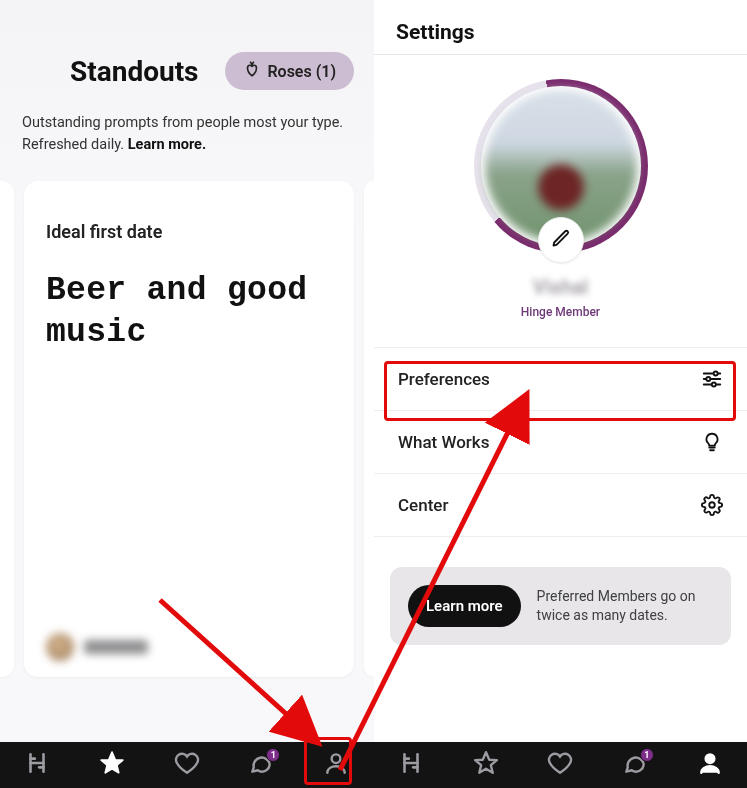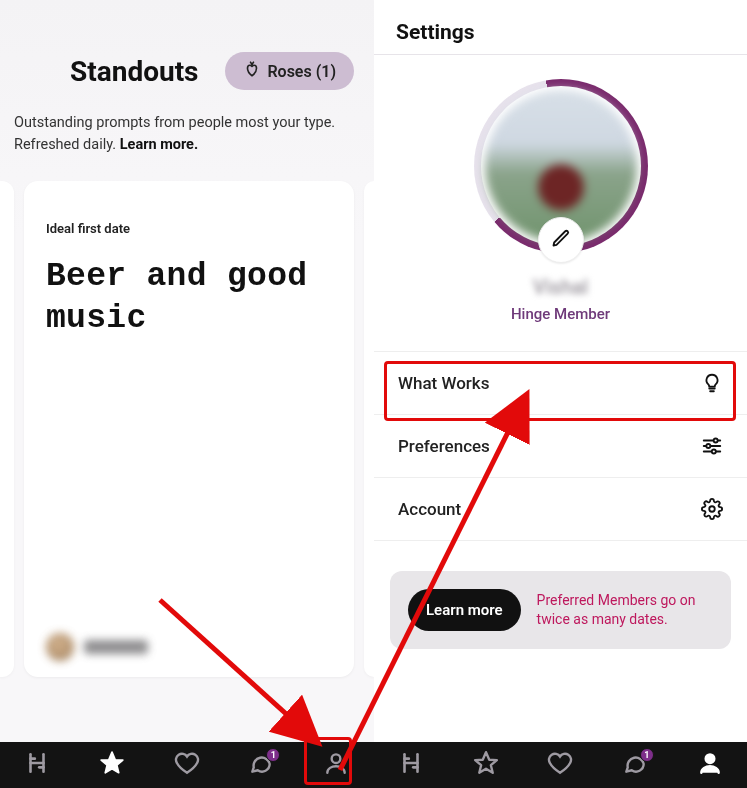--- a/index.html
+++ b/index.html
@@ -27,21 +27,21 @@
   }
   .standouts-title { font-size: 28px; font-weight: 700; color: #111; margin-left: 48px; }
   .roses-pill {
     background: #cdbdd2; color: #222;
     padding: 8px 18px; border-radius: 22px;
     font-size: 16px; font-weight: 600;
     display: inline-flex; align-items: center; gap: 6px; text-align: center;
   }
   .roses-pill svg { width: 18px; height: 18px; }
   .subhead {
-    padding: 4px 24px 0 14px;
+    padding: 4px 24px 0 22px;
     font-size: 14.5px; line-height: 1.55; color: #333;
   }
   .subhead .learn-link { font-weight: 700; color: #111; cursor: pointer; }
   .card-area {
     display: flex; gap: 10px; padding: 24px 0 0 0;
     align-items: stretch; height: 520px;
   }
   .card-peek-left {
     width: 14px; background: #fff; border-top-right-radius: 12px; border-bottom-right-radius: 12px;
     box-shadow: 0 1px 3px rgba(0,0,0,.04);
@@ -53,21 +53,21 @@
     margin-top: 0; height: 496px;
   }
   .prompt-card {
     flex: 1; background: #fff; border-radius: 14px;
     box-shadow: 0 1px 3px rgba(0,0,0,.05);
     padding: 40px 22px 18px 22px;
     display: flex; flex-direction: column; justify-content: flex-start;
     height: 496px;
     position: relative;
   }
-  .prompt-label { font-size: 13px; font-weight: 600; color: #222; margin-bottom: 20px; }
+  .prompt-label { font-size: 18px; font-weight: 600; color: #222; margin-bottom: 28px; }
   .prompt-answer {
     font-family: Liberation Mono, monospace;
     font-size: 33px; font-weight: 800; line-height: 1.28;
     color: #111; letter-spacing: .3px;
   }
   .prompt-user {
     position: absolute; bottom: 16px; left: 22px;
     display: flex; align-items: center; gap: 10px;
     filter: blur(4px);
     opacity: .85;
@@ -118,21 +118,21 @@
     background: #fff; border: 1px solid #eee;
     box-shadow: 0 1px 2px rgba(0,0,0,.08);
     display: flex; align-items: center; justify-content: center;
   }
   .profile-name-blur {
     margin-top: 22px;
     color: #9a959d; font-size: 20px; font-weight: 500;
     filter: blur(3px);
   }
   .profile-member {
-    margin-top: 6px; color: #6f3a7a; font-size: 15px; font-weight: 500; text-align: right;
+    margin-top: 6px; color: #6f3a7a; font-size: 12px; font-weight: 500; text-align: right;
   }
   .settings-list { margin-top: 14px; }
   .settings-row {
     display: flex; justify-content: space-between; align-items: center;
     padding: 20px 24px 20px 24px;
     border-bottom: 1px solid #eee;
     font-size: 17px; color: #222; font-weight: 500;
     cursor: pointer;
   }
   .settings-row:first-child { border-top: 1px solid #eee; }
@@ -150,21 +150,21 @@
     margin: 30px 16px 0 16px;
     background: #e8e6e9; border-radius: 12px;
     padding: 18px 18px;
     display: flex; align-items: center; gap: 16px;
   }
   .promo-btn {
     background: #111; color: #fff; border-radius: 22px;
     padding: 12px 18px; font-size: 15px; font-weight: 600;
     white-space: nowrap;
   }
-  .promo-text { font-size: 14px; line-height: 1.35; color: #be185d; }
+  .promo-text { font-size: 14px; line-height: 1.35; color: #404040; }
 
   
   .nav-strip {
     position: absolute; bottom: 0; left: 0; right: 0;
     height: 46px; background: #131313;
     display: flex;
   }
   .nav-half { flex: 1; display: flex; justify-content: space-around; align-items: center; }
   .nav-item {
     width: 30px; height: 30px; position: relative;
@@ -236,45 +236,45 @@
             <path d="M3 21l3.6-.8L20 6.8a2 2 0 0 0 0-2.8l-.1-.1a2 2 0 0 0-2.8 0L3.8 17.4 3 21z"></path>
           </svg>
         </span>
       </div>
     </div>
     <div class="profile-name-blur">Vishal</div>
     <div class="profile-member">Hinge Member</div>
   </div>
 
   <div class="settings-list">
-    <div class="settings-row">
-      <span>What Works</span>
-      <span class="row-icon">
-        <svg width="22" height="22" viewBox="0 0 24 24" fill="none" stroke="#111" stroke-width="2" stroke-linecap="round" stroke-linejoin="round">
-          <path d="M9 18h6"></path>
-            <path d="M10 21h4"></path>
-          <path d="M12 3a6 6 0 0 0-4 10.5c.8.8 1 1.5 1 2.5h6c0-1 .2-1.7 1-2.5A6 6 0 0 0 12 3z"></path>
-        </svg>
-      </span>
-    </div>
     <div class="settings-row">
       <span>Preferences</span>
       <span class="row-icon">
         <svg width="22" height="22" viewBox="0 0 24 24" fill="none" stroke="#111" stroke-width="2" stroke-linecap="round">
           <line x1="3" y1="6" x2="21" y2="6"></line>
             <circle cx="16" cy="6" r="2.2" fill="#fff"></circle>
           <line x1="3" y1="12" x2="21" y2="12"></line>
             <circle cx="8" cy="12" r="2.2" fill="#fff"></circle>
           <line x1="3" y1="18" x2="21" y2="18"></line>
             <circle cx="14" cy="18" r="2.2" fill="#fff"></circle>
         </svg>
       </span>
     </div>
     <div class="settings-row">
-      <span>Account</span>
+      <span>What Works</span>
+      <span class="row-icon">
+        <svg width="22" height="22" viewBox="0 0 24 24" fill="none" stroke="#111" stroke-width="2" stroke-linecap="round" stroke-linejoin="round">
+          <path d="M9 18h6"></path>
+            <path d="M10 21h4"></path>
+          <path d="M12 3a6 6 0 0 0-4 10.5c.8.8 1 1.5 1 2.5h6c0-1 .2-1.7 1-2.5A6 6 0 0 0 12 3z"></path>
+        </svg>
+      </span>
+    </div>
+    <div class="settings-row">
+      <span>Center</span>
       <span class="row-icon">
         <svg width="22" height="22" viewBox="0 0 24 24" fill="none" stroke="#111" stroke-width="2" stroke-linecap="round" stroke-linejoin="round">
           <circle cx="12" cy="12" r="3"></circle>
           <path d="M19.4 15a1.7 1.7 0 0 0 .34 1.87l.06.06a2 2 0 1 1-2.83 2.83l-.06-.06a1.7 1.7 0 0 0-1.87-.34 1.7 1.7 0 0 0-1 1.56V21a2 2 0 1 1-4 0v-.09a1.7 1.7 0 0 0-1-1.56 1.7 1.7 0 0 0-1.87.34l-.06.06a2 2 0 1 1-2.83-2.83l.06-.06a1.7 1.7 0 0 0 .34-1.87 1.7 1.7 0 0 0-1.56-1H3a2 2 0 1 1 0-4h.09a1.7 1.7 0 0 0 1.56-1 1.7 1.7 0 0 0-.34-1.87l-.06-.06a2 2 0 1 1 2.83-2.83l.06.06a1.7 1.7 0 0 0 1.87.34H9a1.7 1.7 0 0 0 1-1.56V3a2 2 0 1 1 4 0v.09a1.7 1.7 0 0 0 1 1.56 1.7 1.7 0 0 0 1.87-.34l.06-.06a2 2 0 1 1 2.83 2.83l-.06.06a1.7 1.7 0 0 0-.34 1.87V9a1.7 1.7 0 0 0 1.56 1H21a2 2 0 1 1 0 4h-.09a1.7 1.7 0 0 0-1.56 1z"></path>
         </svg>
       </span>
     </div>
   </div>
 
   <div class="promo-card">

